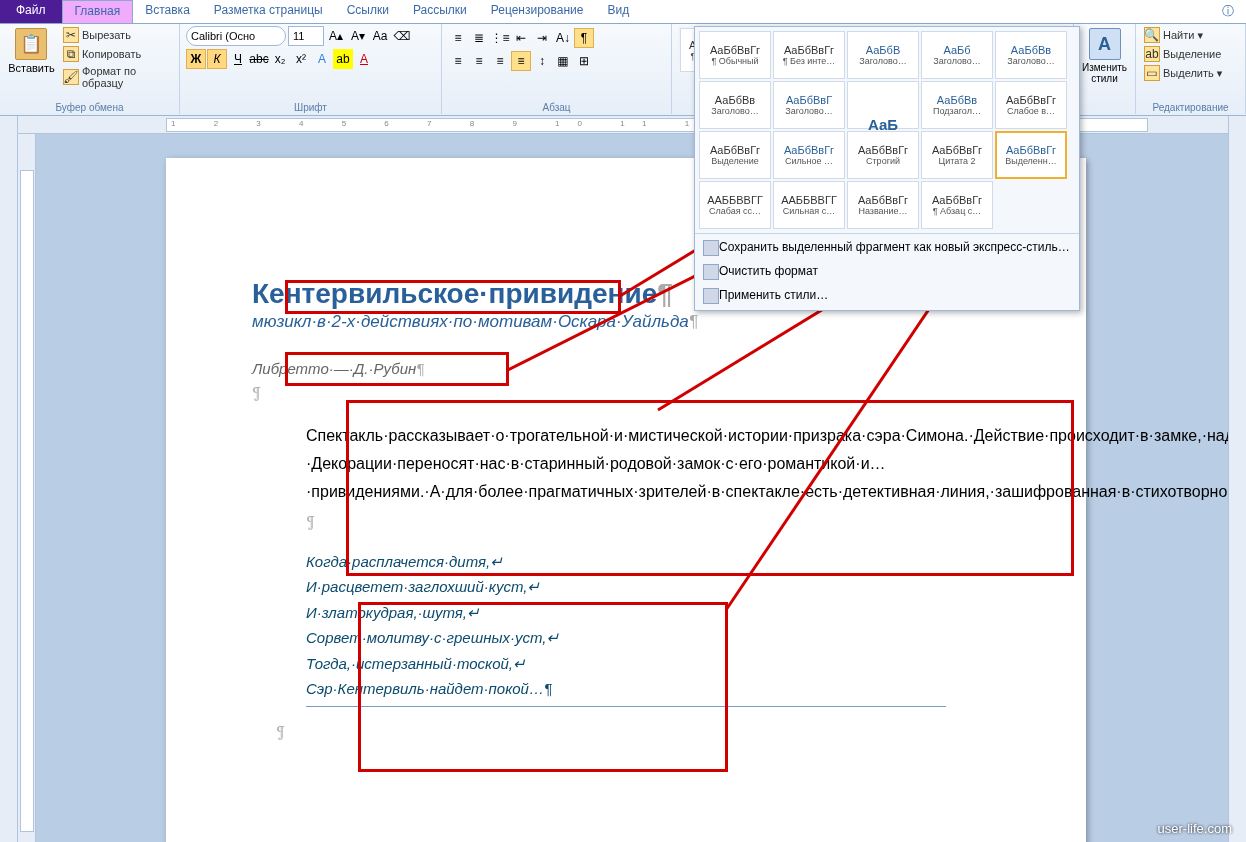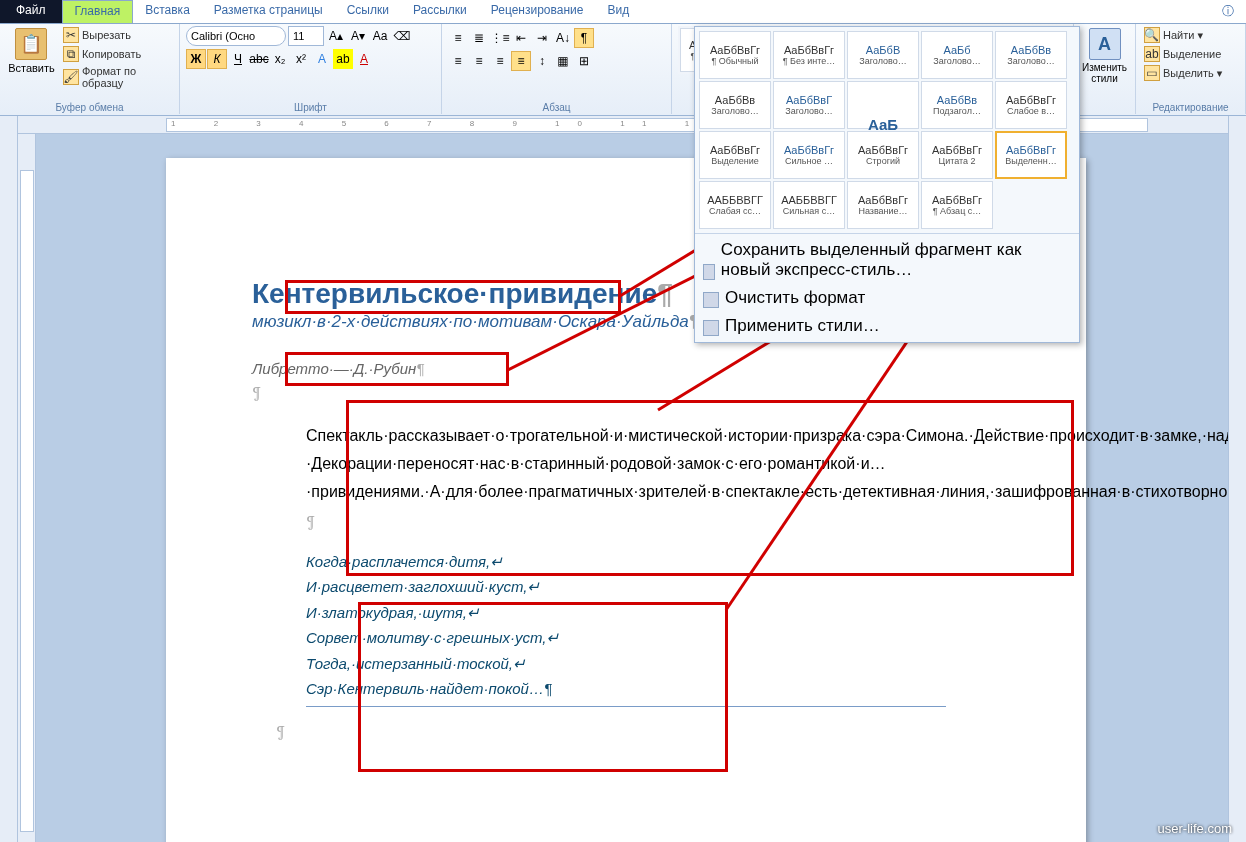--- a/index.html
+++ b/index.html
@@ -1,20 +1,20 @@
 <!DOCTYPE html>
 <html><head>
 <meta charset="utf-8">
 <style>
 * { box-sizing: border-box; margin: 0; padding: 0; font-family: "Segoe UI", Tahoma, sans-serif; }
 body { background: #b9cde5; width: 1246px; height: 842px; overflow: hidden; position: relative; }
 .tabs { display: flex; background: #fff; height: 24px; border-bottom: 1px solid #8ba8cd; font-size: 12px; }
 .tab { padding: 3px 12px; color: #3a6aa8; cursor: pointer; }
-.tab.file { background: #0f172a; color: #fff; padding: 3px 16px; }
-.tab.active { background: #bef264; border: 1px solid #8ba8cd; border-bottom: none; }
+.tab.file { background: #4c1d95; color: #fff; padding: 3px 16px; }
+.tab.active { background: #f0abfc; border: 1px solid #8ba8cd; border-bottom: none; }
 .ribbon { display: flex; background: linear-gradient(#f7fafd,#e6eef8); height: 92px; border-bottom: 1px solid #9bb5d6; }
 .group { border-right: 1px solid #c5d4e8; padding: 2px 6px 0; display: flex; flex-direction: column; position: relative; height: 90px; }
 .group-label { position: absolute; bottom: 1px; left: 0; right: 0; text-align: center; font-size: 10px; color: #5a7da8; }
 .group-body { flex: 1; display: flex; align-items: flex-start; gap: 4px; }
 .big-btn { display: flex; flex-direction: column; align-items: center; gap: 2px; padding: 2px 4px; font-size: 11px; cursor: pointer; min-width: 46px; }
 .big-btn .ico { width: 32px; height: 32px; background: #e8c070; border: 1px solid #c09040; border-radius: 2px; display: flex; align-items: center; justify-content: center; font-size: 18px; }
 .small-row { display: flex; align-items: center; gap: 3px; font-size: 11px; padding: 1px 2px; cursor: pointer; color: #333; }
 .small-row .ico { width: 16px; height: 16px; display: inline-flex; align-items: center; justify-content: center; font-size: 12px; background: #ffe4a0; border: 1px solid #d0a040; }
 .col { display: flex; flex-direction: column; gap: 1px; }
 .font-select { border: 1px solid #a0b8d8; background: #fff; font-size: 11px; padding: 1px 4px; height: 20px; }
@@ -27,21 +27,21 @@
 .styles-grid { display: grid; grid-template-columns: repeat(5, 68px); grid-auto-rows: 44px; gap: 2px; background: #f0f4fa; padding: 2px; }
 .style-item { border: 1px solid #d0dae8; background: #fff; display: flex; flex-direction: column; align-items: center; justify-content: center; font-size: 9px; cursor: pointer; padding: 1px; }
 .style-item .prev { font-size: 11px; color: #333; }
 .style-item .prev.blue { color: #2a6099; }
 .style-item .prev.big { font-size: 15px; font-weight: bold; color: #2a6099; margin-top: 38px; }
 .style-item .lbl { font-size: 9px; color: #555; white-space: nowrap; overflow: hidden; }
 .style-item.sel { border: 2px solid #f0b030; }
 .styles-popup { position: absolute; top: 26px; left: 694px; width: 386px; background: #f4f8fc; border: 1px solid #a0b8d8; box-shadow: 2px 2px 6px rgba(0,0,0,.3); z-index: 50; }
 .styles-popup .grid { display: grid; grid-template-columns: repeat(5, 72px); grid-auto-rows: 48px; gap: 2px; padding: 4px; }
 .popup-actions { border-top: 1px solid #c5d4e8; padding: 2px 0; }
-.popup-actions .act { padding: 4px 8px; font-size: 17px; cursor: pointer; display: flex; align-items: flex-end; gap: 6px; }
+.popup-actions .act { padding: 4px 8px; font-size: 12px; cursor: pointer; display: flex; align-items: flex-start; }
 .popup-actions .ico { width: 16px; height: 16px; display: inline-block; background: #d0d8e8; border: 1px solid #90a8c8; }
 .tick { position: absolute; top: 116px; left: 0; width: 18px; bottom: 0; background: #e6edf7; border-right: 1px solid #b0c4de; }
 .hruler { position: absolute; top: 116px; left: 18px; right: 18px; height: 18px; background: #e6edf7; border-bottom: 1px solid #b0c4de; }
 .hruler .inner { position: absolute; left: 148px; right: 80px; top: 2px; height: 14px; background: #fff; border: 1px solid #b0c4de; font-size: 8px; color: #888; padding-left: 4px; letter-spacing: 18px; }
 .vruler { position: absolute; top: 134px; left: 18px; width: 18px; bottom: 0; background: #e6edf7; border-right: 1px solid #b0c4de; }
 .vruler .inner { position: absolute; top: 36px; bottom: 10px; left: 2px; width: 14px; background: #fff; border: 1px solid #b0c4de; }
 .scroll { position: absolute; top: 116px; right: 0; width: 18px; bottom: 0; background: #e6edf7; border-left: 1px solid #b0c4de; }
 .page-area { position: absolute; top: 134px; left: 36px; right: 18px; bottom: 0; background: #b9cde5; overflow: hidden; }
 .page { position: absolute; top: 24px; left: 130px; width: 920px; height: 1280px; background: #fff; box-shadow: 2px 2px 6px rgba(0,0,0,.3); padding: 120px 86px 60px; }
 .doc-title { font-family: Cambria, Georgia, serif; font-size: 28px; font-weight: bold; color: #2a6099; display: inline-block; }

